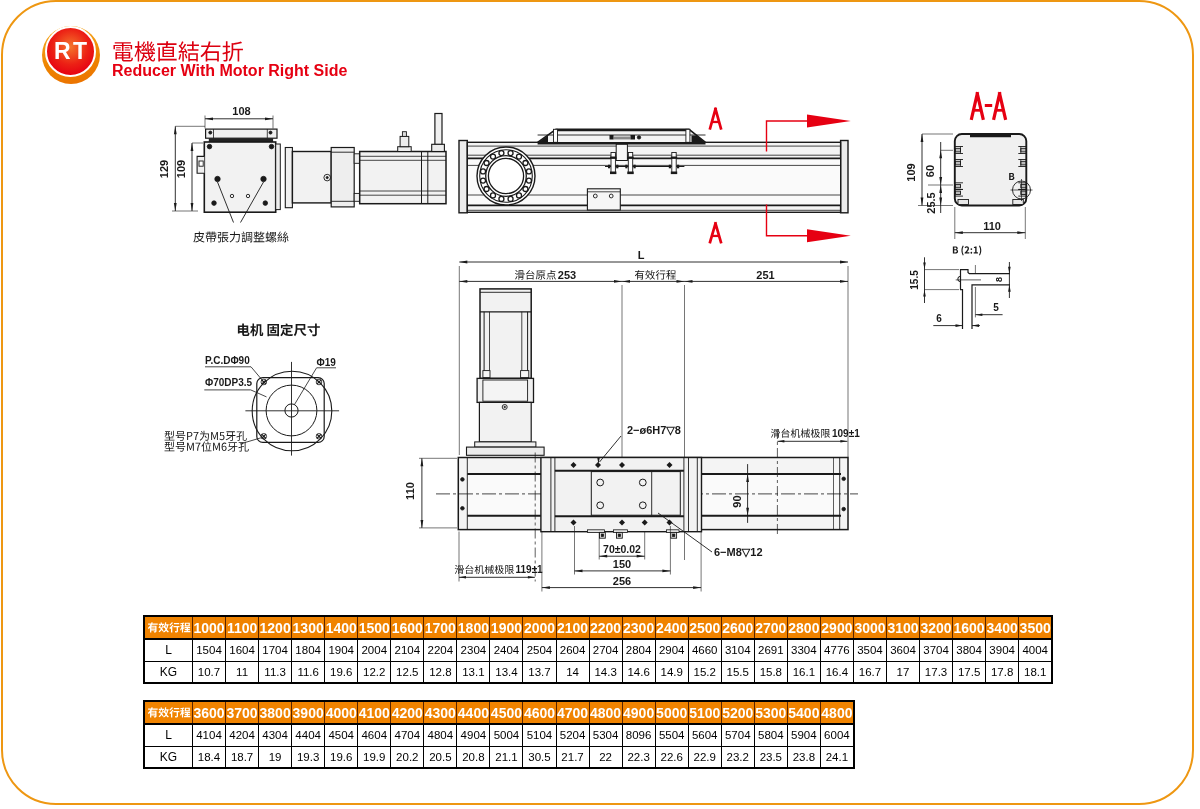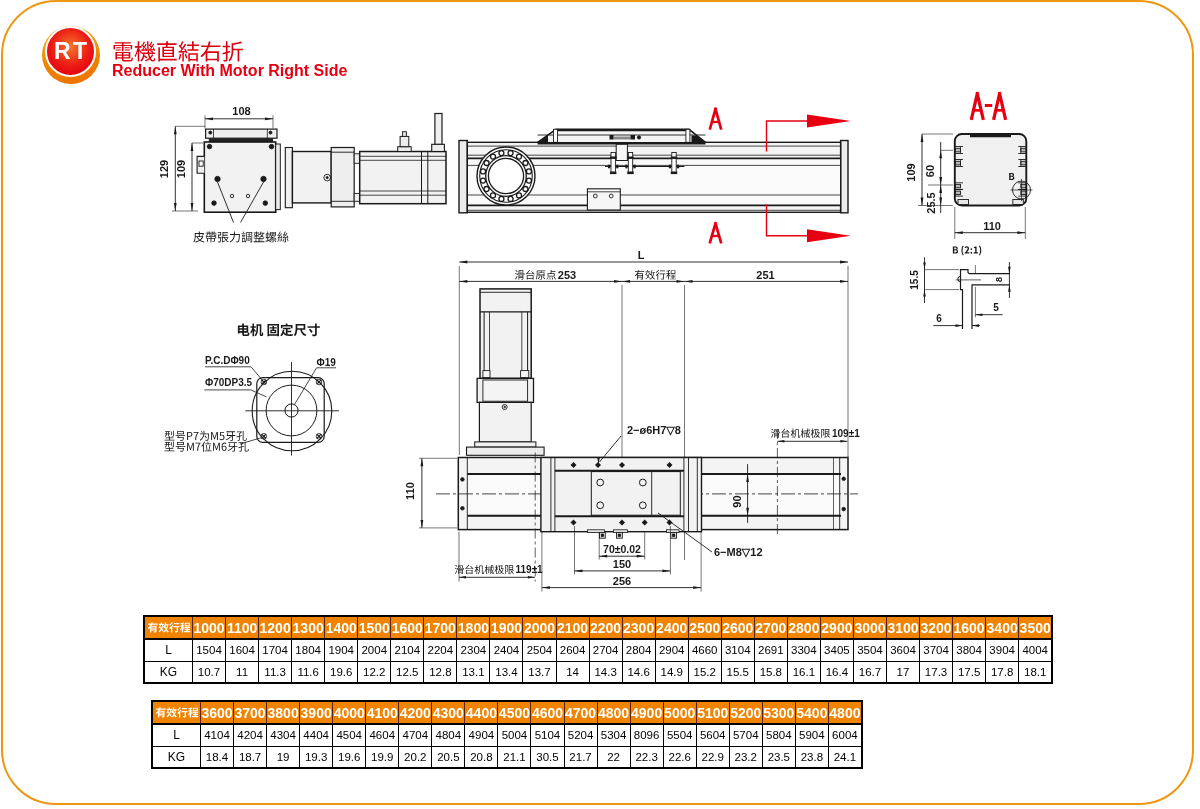--- a/index.html
+++ b/index.html
@@ -446,21 +446,21 @@
         <td>2404</td>
         <td>2504</td>
         <td>2604</td>
         <td>2704</td>
         <td>2804</td>
         <td>2904</td>
         <td>4660</td>
         <td>3104</td>
         <td>2691</td>
         <td>3304</td>
-        <td>3405</td>
+        <td>4776</td>
         <td>3504</td>
         <td>3604</td>
         <td>3704</td>
         <td>3804</td>
         <td>3904</td>
         <td>4004</td>
       </tr>
       <tr class="rk">
         <td class="lab">KG</td>
         <td>10.7</td>
@@ -485,21 +485,21 @@
         <td>16.4</td>
         <td>16.7</td>
         <td>17</td>
         <td>17.3</td>
         <td>17.5</td>
         <td>17.8</td>
         <td>18.1</td>
       </tr>
     </tbody>
   </table>
-<table class="dt" style="left:151px;top:700px">
+<table class="dt" style="left:143px;top:700px">
     <tbody>
       <tr class="hd">
         <td class="rh" style="width:47px">
           <svg width="47" height="17" viewBox="0 0 47 17" style="display:block;margin:0 auto">
             <path d="M6.44 3.32C6.33 3.75 6.19 4.18 6.02 4.62H3.09V5.84H5.47C4.82 7.1 3.92 8.24 2.77 9.01C3.01 9.24 3.42 9.72 3.62 10.00C4.15 9.63 4.61 9.21 5.04 8.74V13.46H6.32V11.38H10.24V12.04C10.24 12.18 10.18 12.24 10.00 12.25C9.82 12.25 9.18 12.25 8.63 12.21C8.80 12.56 8.98 13.11 9.02 13.47C9.90 13.47 10.52 13.46 10.95 13.25C11.39 13.06 11.51 12.70 11.51 12.06V6.70H6.48C6.64 6.41 6.78 6.13 6.92 5.84H12.72V4.62H7.43C7.56 4.29 7.67 3.95 7.78 3.62ZM6.32 9.60H10.24V10.30H6.32ZM6.32 8.52V7.83H10.24V8.52Z M15.38 3.67C15.60 4.02 15.82 4.46 15.94 4.82H13.79V5.97H17.53L16.72 6.40C17.05 6.84 17.41 7.39 17.67 7.87L16.64 7.69C16.56 8.08 16.44 8.46 16.31 8.82L15.57 8.07L14.77 8.66C15.24 7.97 15.70 7.11 16.03 6.33L14.93 5.98C14.58 6.86 14.03 7.80 13.49 8.41C13.75 8.61 14.18 9.02 14.38 9.23L14.68 8.81C15.03 9.18 15.40 9.59 15.77 10.01C15.23 10.97 14.49 11.75 13.57 12.30C13.81 12.52 14.27 13.00 14.43 13.25C15.28 12.68 16.01 11.92 16.58 11.00C16.97 11.51 17.30 12.00 17.52 12.40L18.55 11.59C18.25 11.08 17.77 10.44 17.22 9.81C17.44 9.29 17.64 8.74 17.80 8.14C17.87 8.30 17.94 8.46 17.98 8.59L18.48 8.30C18.73 8.56 19.11 9.06 19.24 9.31C19.40 9.10 19.55 8.88 19.69 8.64C19.90 9.33 20.16 9.97 20.47 10.56C19.85 11.43 19.03 12.08 17.93 12.56C18.20 12.79 18.66 13.28 18.82 13.52C19.76 13.05 20.53 12.44 21.15 11.70C21.65 12.42 22.25 13.02 22.96 13.48C23.17 13.15 23.57 12.68 23.86 12.44C23.08 12.00 22.43 11.35 21.89 10.57C22.51 9.44 22.90 8.07 23.14 6.40H23.66V5.21H20.98C21.11 4.65 21.22 4.08 21.32 3.50L20.11 3.30C19.88 4.93 19.49 6.51 18.85 7.65C18.58 7.12 18.14 6.48 17.73 5.97H18.97V4.82H16.44L17.16 4.54C17.04 4.18 16.76 3.67 16.49 3.28ZM20.65 6.40H21.90C21.75 7.51 21.51 8.47 21.17 9.30C20.86 8.61 20.60 7.86 20.41 7.1Z M28.92 3.93V5.17H34.19V3.93ZM26.84 3.32C26.32 4.07 25.27 5.05 24.38 5.63C24.60 5.89 24.94 6.40 25.10 6.70C26.14 5.97 27.30 4.86 28.09 3.83ZM28.46 6.93V8.16H31.66V11.93C31.66 12.10 31.59 12.14 31.40 12.14C31.20 12.15 30.48 12.15 29.86 12.12C30.04 12.5 30.21 13.06 30.26 13.43C31.22 13.43 31.91 13.41 32.38 13.22C32.85 13.02 32.98 12.66 32.98 11.97V8.16H34.47V6.93ZM27.25 5.67C26.55 6.90 25.36 8.15 24.26 8.92C24.52 9.19 24.96 9.77 25.14 10.04C25.43 9.81 25.73 9.54 26.03 9.24V13.48H27.32V7.80C27.76 7.26 28.16 6.70 28.48 6.14Z M41.05 4.82H43.58V6.31H41.05ZM39.85 3.73V7.40H44.83V3.73ZM39.77 10.05V11.15H41.66V12.10H39.09V13.23H45.36V12.10H42.95V11.15H44.86V10.05H42.95V9.16H45.12V8.05H39.51V9.16H41.66V10.05ZM38.57 3.43C37.74 3.80 36.41 4.12 35.21 4.32C35.35 4.59 35.51 5.02 35.58 5.31C36.00 5.26 36.44 5.18 36.89 5.11V6.36H35.34V7.56H36.72C36.33 8.61 35.72 9.77 35.11 10.48C35.32 10.80 35.60 11.34 35.72 11.71C36.14 11.17 36.55 10.40 36.89 9.57V13.46H38.15V9.22C38.41 9.62 38.66 10.04 38.79 10.32L39.54 9.30C39.33 9.06 38.44 8.12 38.15 7.88V7.56H39.30V6.36H38.15V4.83C38.61 4.72 39.05 4.58 39.44 4.43Z" fill="#fff"></path>
           </svg>
         </td>
         <td style="width:32.05px">3600</td>
         <td style="width:32.05px">3700</td>
         <td style="width:32.05px">3800</td>

